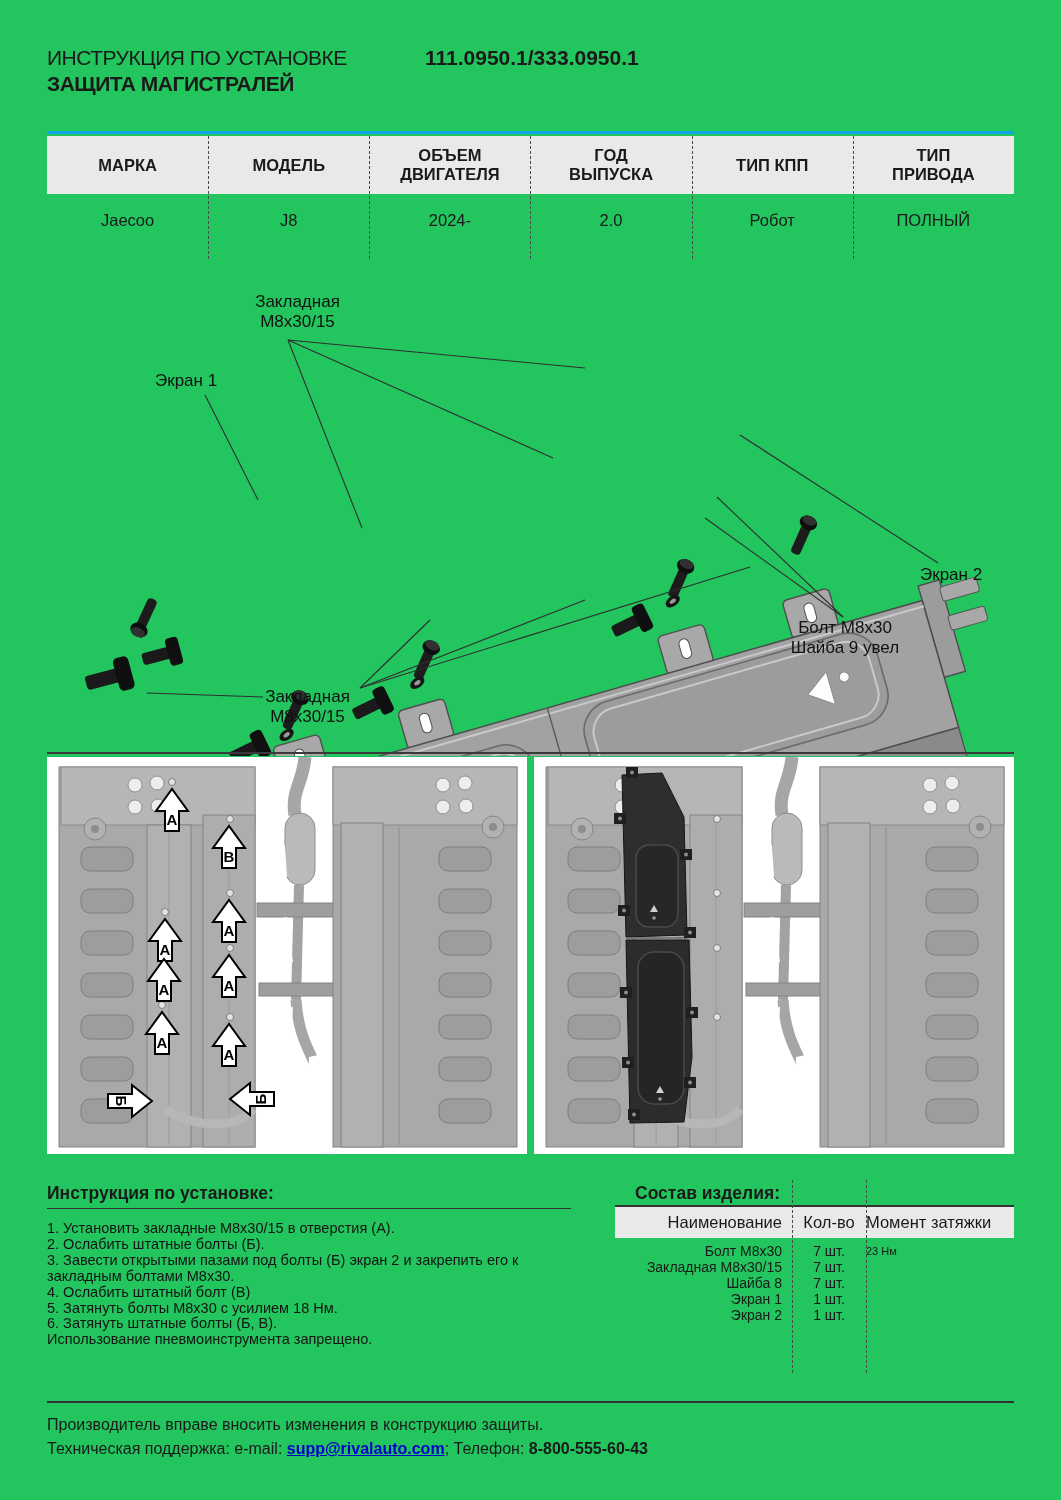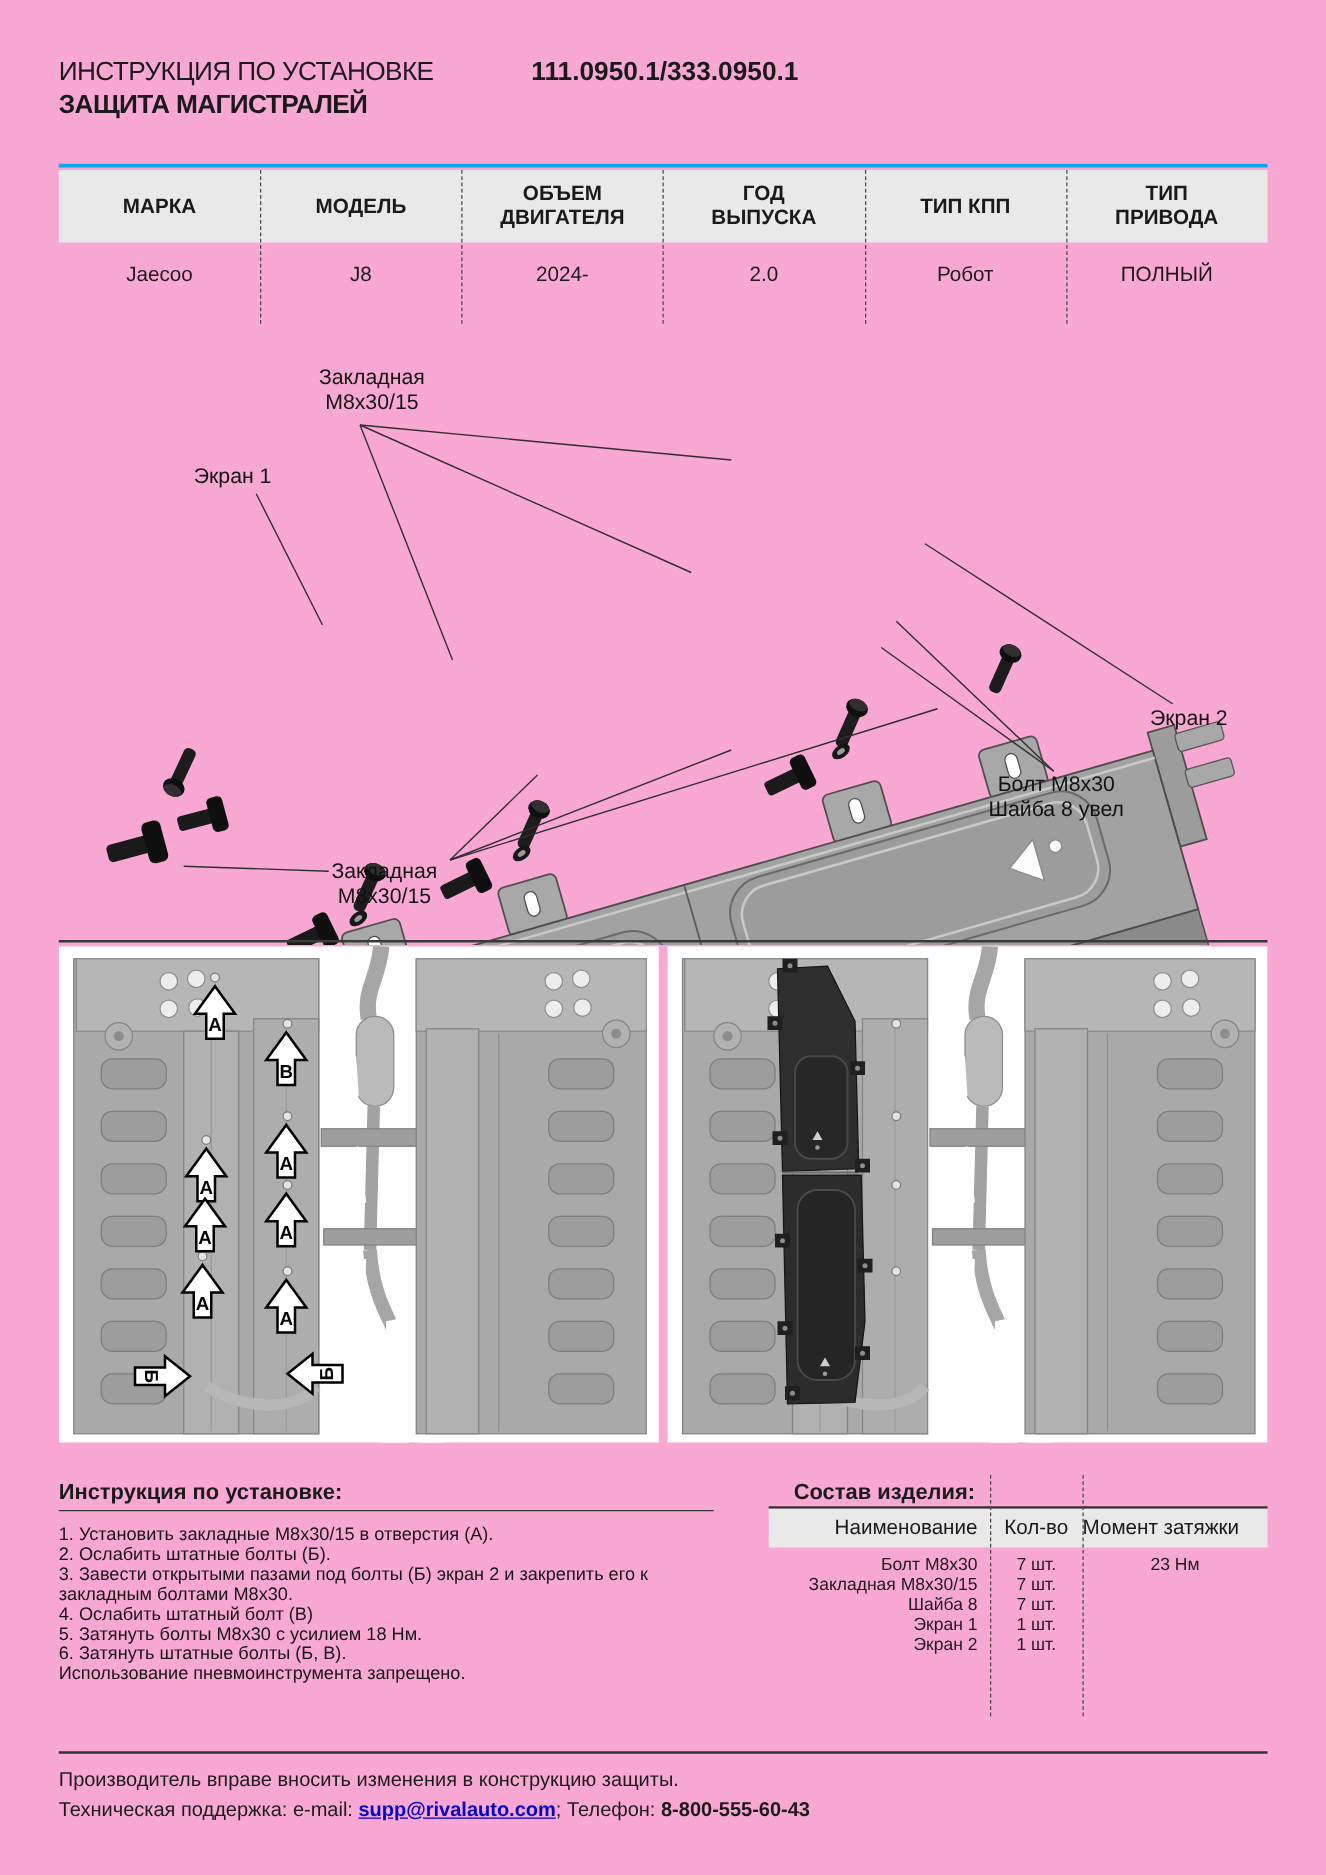--- a/index.html
+++ b/index.html
@@ -1,17 +1,17 @@
 <!DOCTYPE html>
 <html><head>
 <meta charset="utf-8">
 <style>
   * { margin:0; padding:0; box-sizing:border-box; }
   body { background:#888; font-family:"Liberation Sans", sans-serif; }
-  .page { position:relative; width:1061px; height:1500px; background:#f9a8d4; margin:0 auto;
+  .page { position:relative; width:1061px; height:1500px; background:#22c55e; margin:0 auto;
           color:#1a1a1a; overflow:hidden; }
   .abs { position:absolute; }
   .bold { font-weight:bold; }
 
   
   .doc-title   { left:47px; top:46px;  font-size:21px; letter-spacing:-0.5px; }
   .doc-subtitle{ left:47px; top:72px;  font-size:21px; font-weight:bold; letter-spacing:-0.5px; }
   .part-number { left:425px; top:46px; font-size:21px; font-weight:bold; }
 
   
@@ -37,21 +37,21 @@
   
   .parts-title { left:635px; top:1183px; font-size:17.5px; font-weight:bold; }
   .parts-rule  { left:615px; top:1205px; width:399px; height:0; border-top:2px solid #333; }
   .parts-headbg{ left:615px; top:1207px; width:399px; height:31px; background:#e9e9e9; }
   .parts-vline { top:1180px; height:193px; width:0; border-left:1.5px dashed #4a4a4a; }
   .ph-name   { left:615px; top:1213px; width:167px; text-align:right; font-size:16.5px; }
   .ph-qty    { left:792px; top:1213px; width:74px;  text-align:center; font-size:16.5px; }
   .ph-torque { left:866px; top:1213px; width:148px; font-size:16.5px; }
   .pr-name   { left:595px; width:187px; text-align:right; font-size:14px; line-height:16px; }
   .pr-qty    { left:792px; width:74px;  text-align:center; font-size:14px; line-height:16px; }
-  .pr-torque { left:866px; width:148px; text-align:center; font-size:14px; line-height:16px; }
+  .pr-torque { left:866px; width:148px; text-align:left; font-size:11px; line-height:16px; }
 
   
   .sep-photos { left:47px; top:752px; width:967px; height:0; border-top:2px solid #3a3a3a; }
   .sep-footer { left:47px; top:1401px; width:967px; height:0; border-top:2px solid #333; }
   .footer { left:47px; top:1413px; width:967px; font-size:16px; line-height:24px; }
   .footer a { color:#0000cc; font-weight:bold; text-decoration:underline; }
   .footer .phone { font-weight:bold; }
 
   
   svg text.arrow-letter { font-family:"Liberation Sans", sans-serif; font-size:15px;
@@ -195,21 +195,21 @@
   </svg>
 
   <div class="dgm-label" style="left:230px; top:292px; width:135px;">
     <div>Закладная</div>
     <div>М8х30/15</div>
   </div>
   <div class="dgm-label left-align" style="left:155px; top:371px;">Экран 1</div>
   <div class="dgm-label left-align" style="left:920px; top:565px;">Экран 2</div>
   <div class="dgm-label" style="left:775px; top:618px; width:140px;">
     <div>Болт М8х30</div>
-    <div>Шайба 8 увел</div>
+    <div>Шайба 9 увел</div>
   </div>
   <div class="dgm-label" style="left:240px; top:687px; width:135px;">
     <div>Закладная</div>
     <div>М8х30/15</div>
   </div>
 
   <div class="abs sep-photos"></div>
 
   <svg class="abs" style="left:47px; top:757px;" width="967" height="398" viewBox="0 0 967 398">
     <defs>

